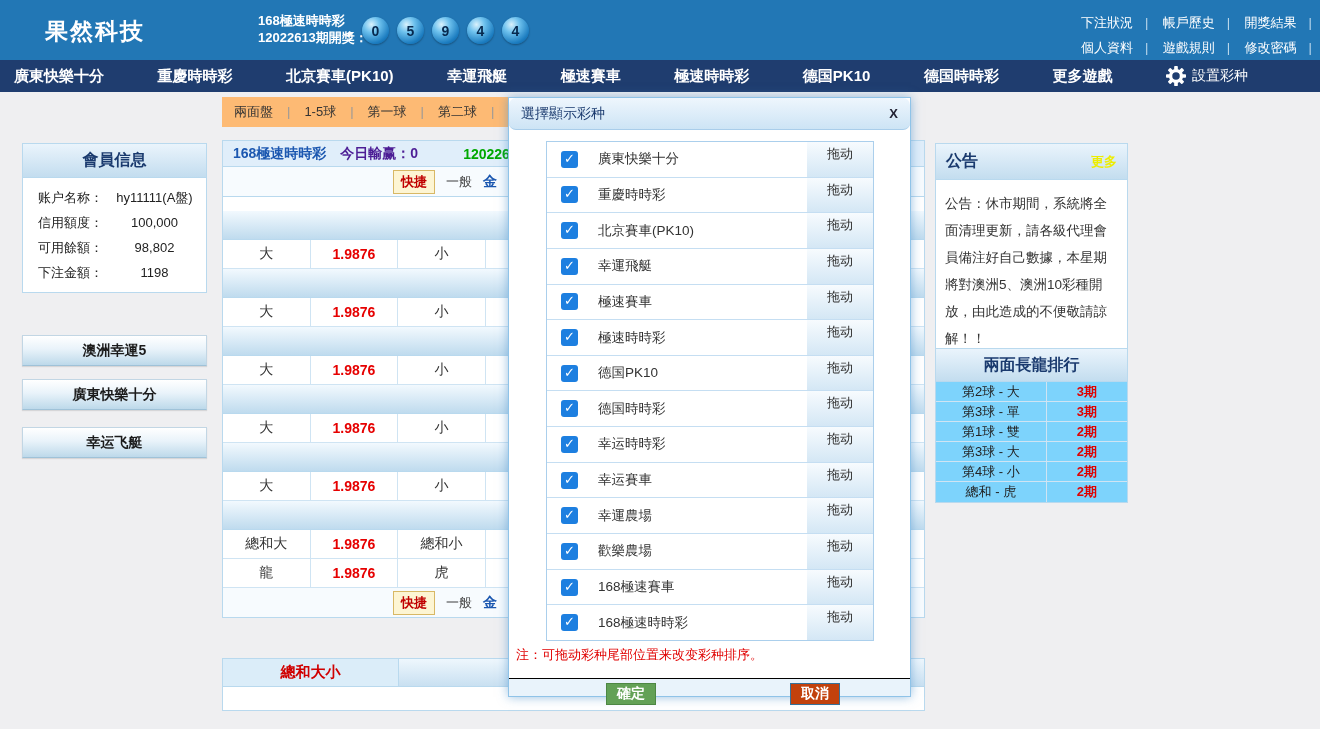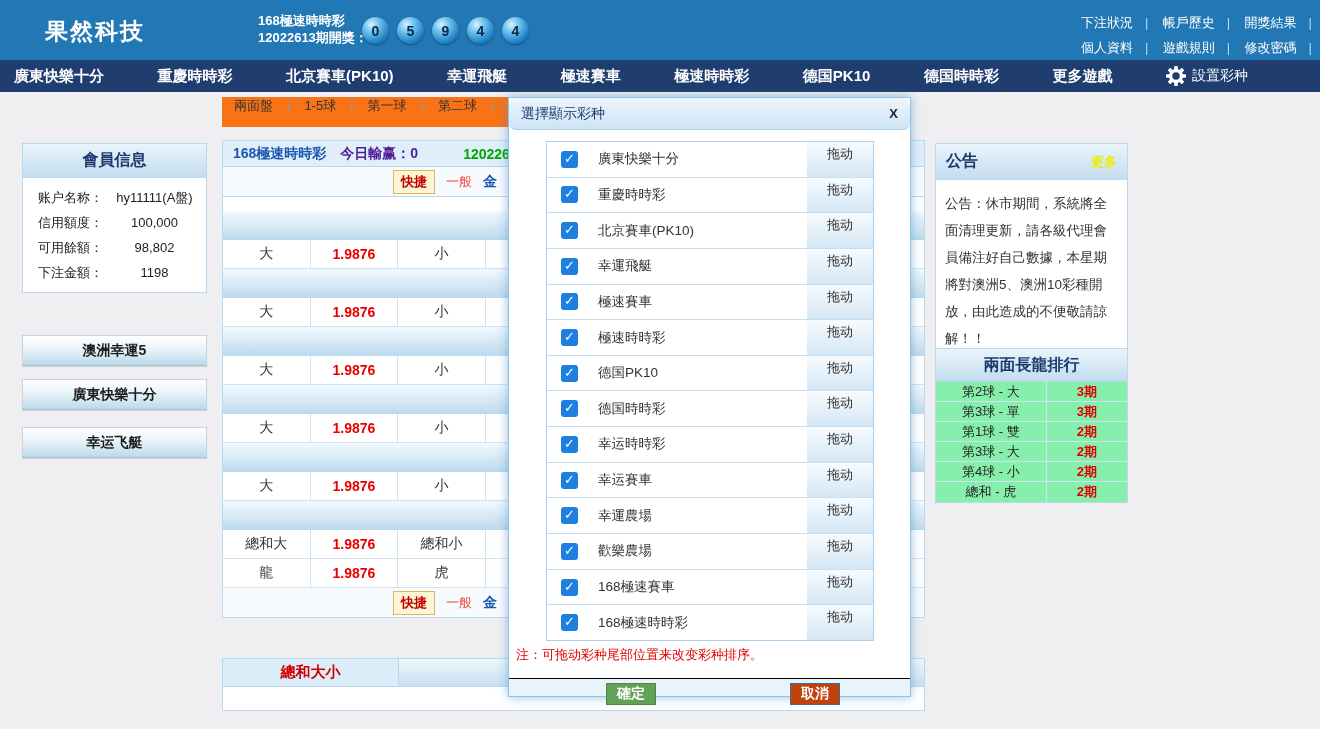--- a/index.html
+++ b/index.html
@@ -21,22 +21,22 @@
   .tl-item { color: #fff; font-size: 13px; margin-left: 10px; cursor: pointer; }
   .tl-item::after { content: "|"; margin-left: 12px; color: #bcd9ec; font-weight: normal; }
 
   
   .nav { position: absolute; left: 0; top: 60px; width: 1320px; height: 32px; background: #1f3d6f;
          display: flex; align-items: center; justify-content: space-between; padding: 0 72px 0 14px; }
   .nav-item { color: #fff; font-size: 15px; font-weight: bold; cursor: pointer; white-space: nowrap; }
   .nav-settings { display: flex; align-items: center; gap: 6px; color: #fff; font-size: 14px; cursor: pointer; }
 
   
-  .subnav { position: absolute; left: 222px; top: 97px; width: 421px; height: 30px; background: #f97316;
-            display: flex; align-items: flex-start; padding-left: 12px; }
+  .subnav { position: absolute; left: 222px; top: 97px; width: 421px; height: 30px; background: #fdba74;
+            display: flex; align-items: center; padding-left: 12px; }
   .sn-item { font-size: 13px; color: #333; cursor: pointer; white-space: nowrap; }
   .sn-item::after { content: "|"; color: #999; margin: 0 14px; }
 
   
   .member { position: absolute; left: 22px; top: 143px; width: 185px; background: #fff; border: 1px solid #b9d9ee; }
   .panel-hd { height: 34px; background: linear-gradient(#eaf4fc, #c3ddef); border-bottom: 1px solid #b9d9ee;
               display: flex; align-items: center; justify-content: center;
               color: #1a3a6e; font-weight: bold; font-size: 16px; }
   .member-rows { padding: 7px 0; }
   .m-row { display: flex; align-items: center; height: 25px; font-size: 13px; color: #222; }
@@ -54,21 +54,21 @@
   .strip1 { height: 27px; background: #e0eefa; border: 1px solid #b9d9ee;
             display: flex; align-items: center; }
   .board-title { color: #1b57b0; font-weight: bold; font-size: 14px; margin-left: 10px; white-space: nowrap; }
   .today { color: #4c1d95; font-weight: bold; font-size: 14px; margin-left: 14px; white-space: nowrap; }
   .period { color: #00a800; font-weight: bold; font-size: 14px; margin-left: 45px; }
   .strip2 { height: 30px; background: #f7fbfe; border: 1px solid #b9d9ee; border-top: none;
             display: flex; align-items: center; }
   .quickwrap { margin-left: 170px; display: flex; align-items: center; gap: 11px; }
   .quick-chip { background: #fdf5d3; border: 1px solid #d8b865; color: #c00000;
                 font-weight: bold; font-size: 13px; padding: 2px 7px; cursor: pointer; }
-  .normal-link { color: #ef4444; font-size: 13px; cursor: pointer; }
+  .normal-link { color: #404040; font-size: 13px; cursor: pointer; }
   .amount-link { color: #1b57b0; font-weight: bold; font-size: 14px; cursor: pointer; }
   .board-gap { height: 14px; background: #fff; border-left: 1px solid #b9d9ee; border-right: 1px solid #b9d9ee; }
   .group-bar { height: 29px; background: linear-gradient(#f2f9fe, #bfdbee);
                border: 1px solid #b9d9ee; border-top: none; }
   .bet-row { display: grid; grid-template-columns: repeat(8, 1fr);
              border-left: 1px solid #b9d9ee; border-right: 1px solid #b9d9ee; background: #fff; }
   .bet-cell { height: 29px; border-right: 1px solid #cfe4f3; border-bottom: 1px solid #cfe4f3;
               display: flex; align-items: center; justify-content: center;
               font-size: 14px; color: #333; cursor: pointer; }
   .bet-cell:last-child { border-right: none; }
@@ -83,21 +83,21 @@
   .bp-body { height: 24px; background: #fff; border: 1px solid #b9d9ee; border-top: none; }
 
   
   .announce { position: absolute; left: 935px; top: 143px; width: 193px; background: #fff; border: 1px solid #b9d9ee; }
   .announce-hd { height: 36px; background: linear-gradient(#eaf4fc, #c3ddef); border-bottom: 1px solid #b9d9ee;
                  display: flex; align-items: center; justify-content: space-between; padding: 0 10px; }
   .announce-title { color: #1a3a6e; font-weight: bold; font-size: 16px; }
   .announce-more { color: #eded00; font-weight: bold; font-size: 13px; cursor: pointer; }
   .announce-body { padding: 10px 9px 12px 9px; font-size: 13.5px; color: #333; line-height: 27px; }
 
-  .ranking { position: absolute; left: 935px; top: 348px; width: 193px; background: #86efac; border: 1px solid #b9d9ee; }
+  .ranking { position: absolute; left: 935px; top: 348px; width: 193px; background: #7dd3fc; border: 1px solid #b9d9ee; }
   .rank-hd { height: 33px; }
   .rank-row { display: flex; height: 20px; border-bottom: 1px solid #cfe4f3; }
   .rank-row:last-child { border-bottom: none; }
   .rank-name { width: 58%; border-right: 1px solid #cfe4f3; display: flex; align-items: center; justify-content: center;
                font-size: 13px; color: #222; }
   .rank-val { flex: 1; display: flex; align-items: center; justify-content: center;
               font-size: 13px; color: #e00000; font-weight: bold; }
 
   
   .modal { position: absolute; left: 508px; top: 97px; width: 403px; height: 600px; background: #fff;

